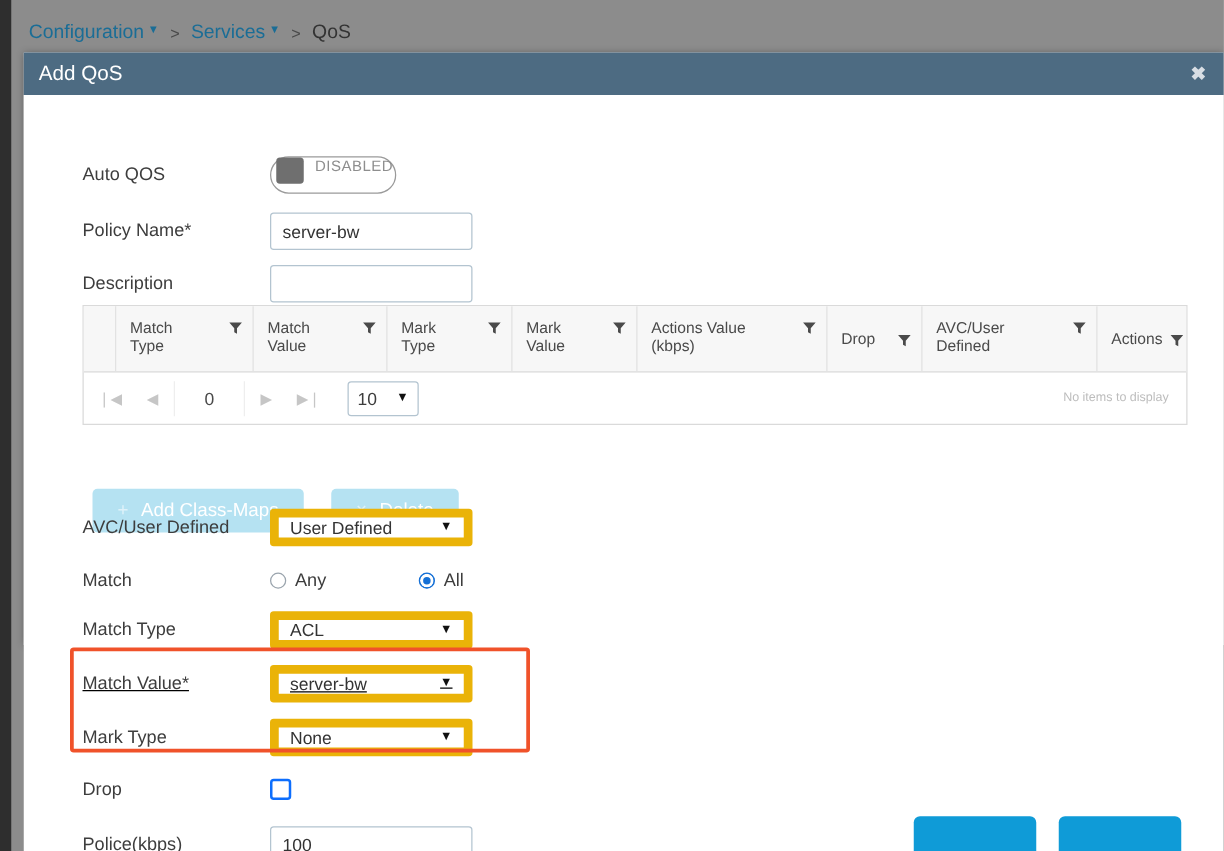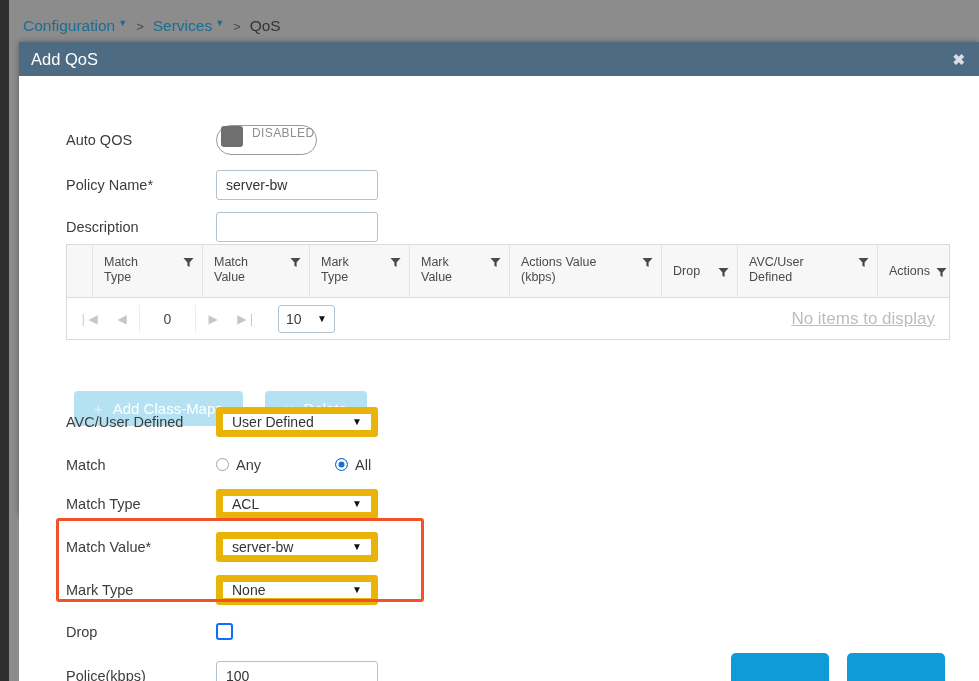--- a/index.html
+++ b/index.html
@@ -264,22 +264,21 @@
     padding: 0 7px;
     box-sizing: border-box;
     font-size: 14px;
     color: #3d3d3d;
     cursor: pointer;
   }
   #pg-empty {
     position: absolute;
     right: 14px;
     color: #bdbdbd;
-    font-size: 17px;
-    text-decoration: underline;
+    font-size: 10px;
   }
   
   #grid-actions {
     position: absolute;
     left: 55px; top: 315px;
     display: flex;
     gap: 22px;
   }
   .btn-disabled {
     background: #b5e2f2;
@@ -345,21 +344,21 @@
     pointer-events: none;
   }
   #annot-match { left: 37px; top: 442px; width: 368px; height: 84px; }
   
   #row-autoqos  { position: absolute; left: 0; top: 42px;  width: 100%; }
   #row-policy   { position: absolute; left: 0; top: 87px;  width: 100%; }
   #row-desc     { position: absolute; left: 0; top: 129px; width: 100%; }
   #row-avc      { position: absolute; left: 0; top: 324px; width: 100%; }
   #row-match    { position: absolute; left: 0; top: 367px; width: 100%; }
   #row-mtype    { position: absolute; left: 0; top: 406px; width: 100%; }
-  #row-mval     { position: absolute; left: 0; top: 449px; width: 100%; }
+  #row-mval     { position: absolute; left: 0; top: 449px; width: 100%; text-decoration: underline; }
   #row-mktype   { position: absolute; left: 0; top: 492px; width: 100%; }
   #row-drop     { position: absolute; left: 0; top: 534px; width: 100%; }
   #row-police   { position: absolute; left: 0; top: 578px; width: 100%; }
   .frow .fctl { margin-left: 25px; }
   
   #modal-footer {
     position: absolute;
     left: 0; bottom: -6px;
     width: 100%;
     display: flex;

